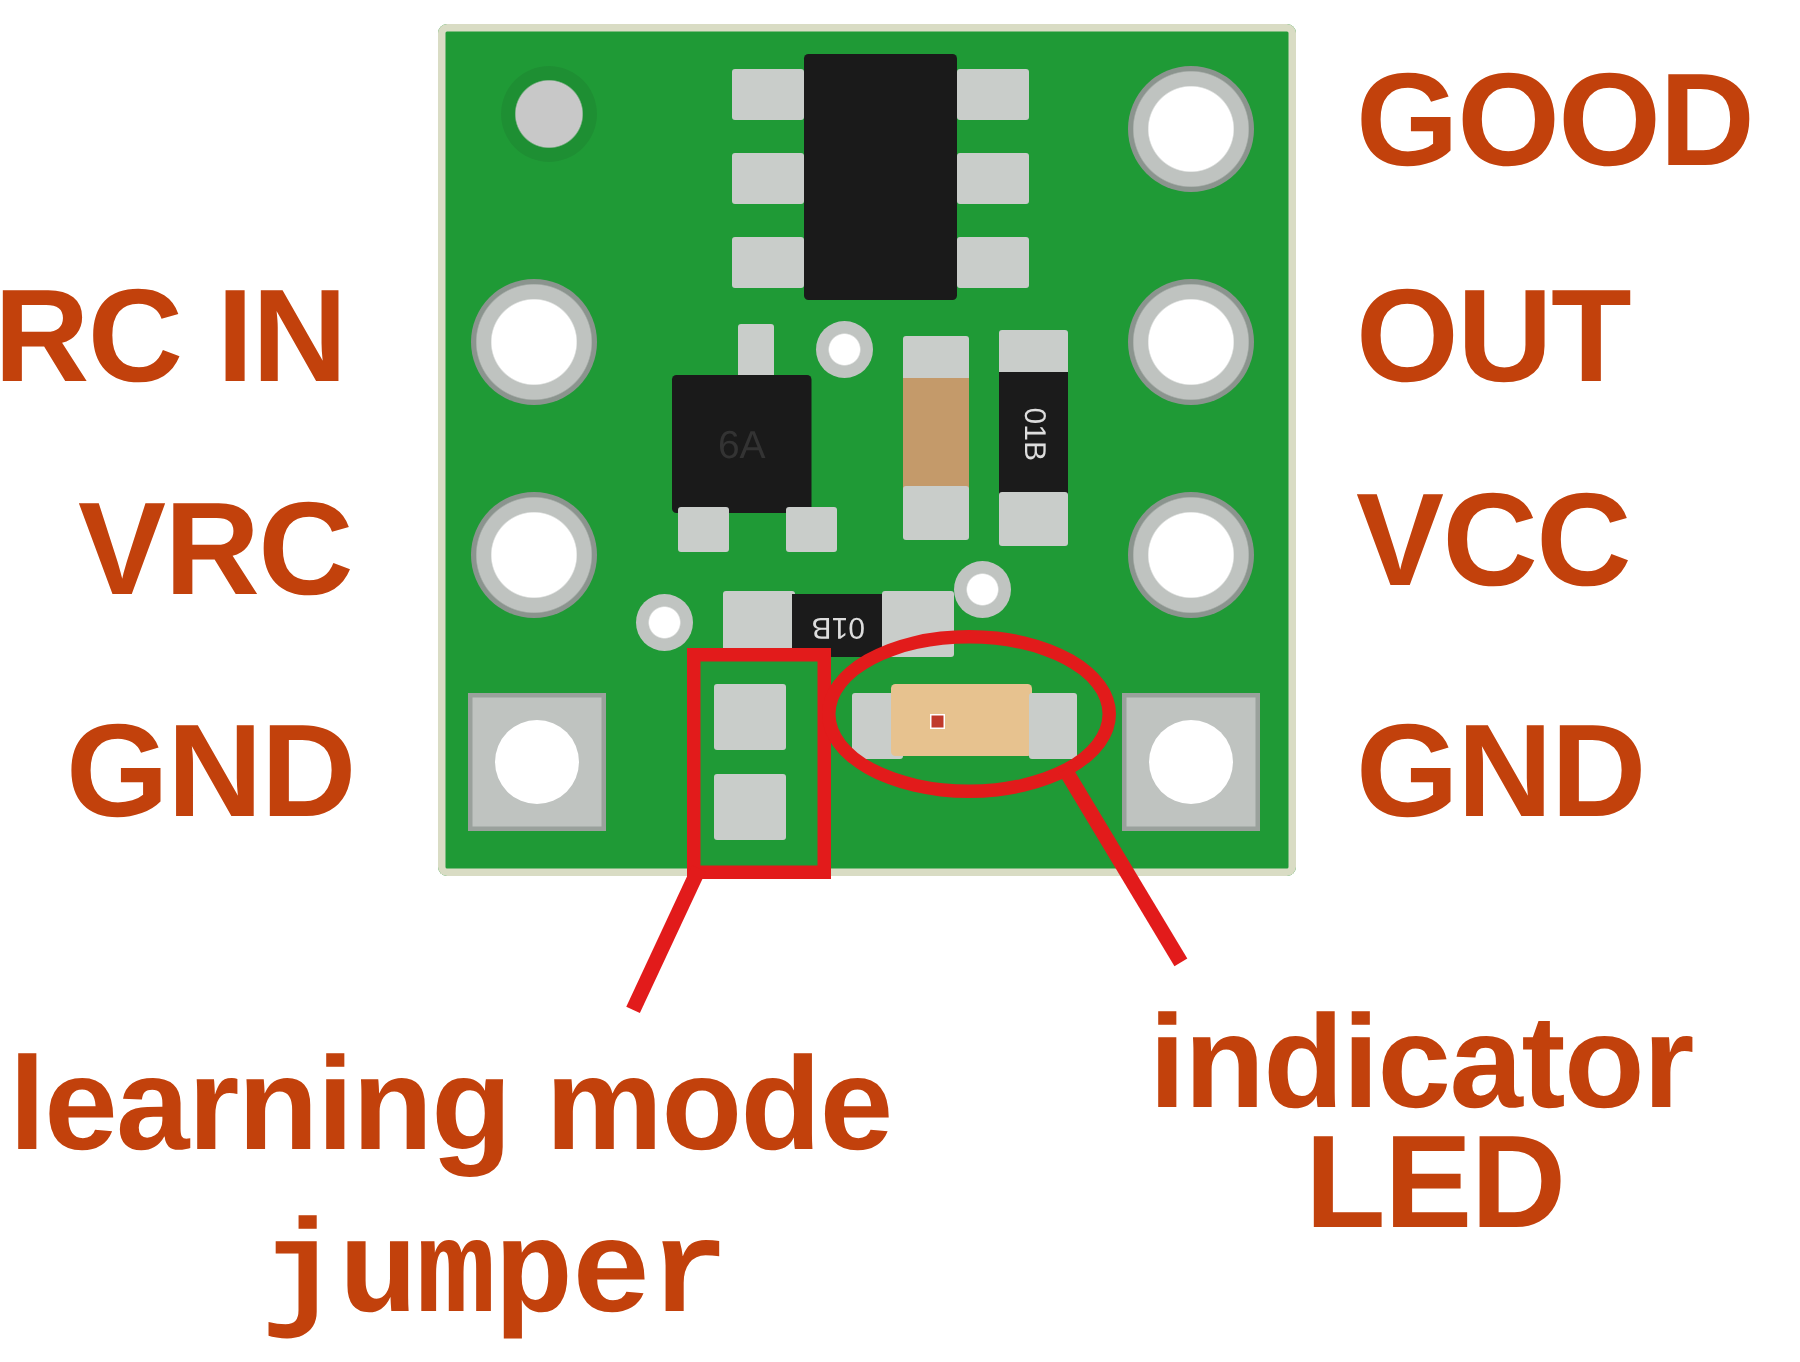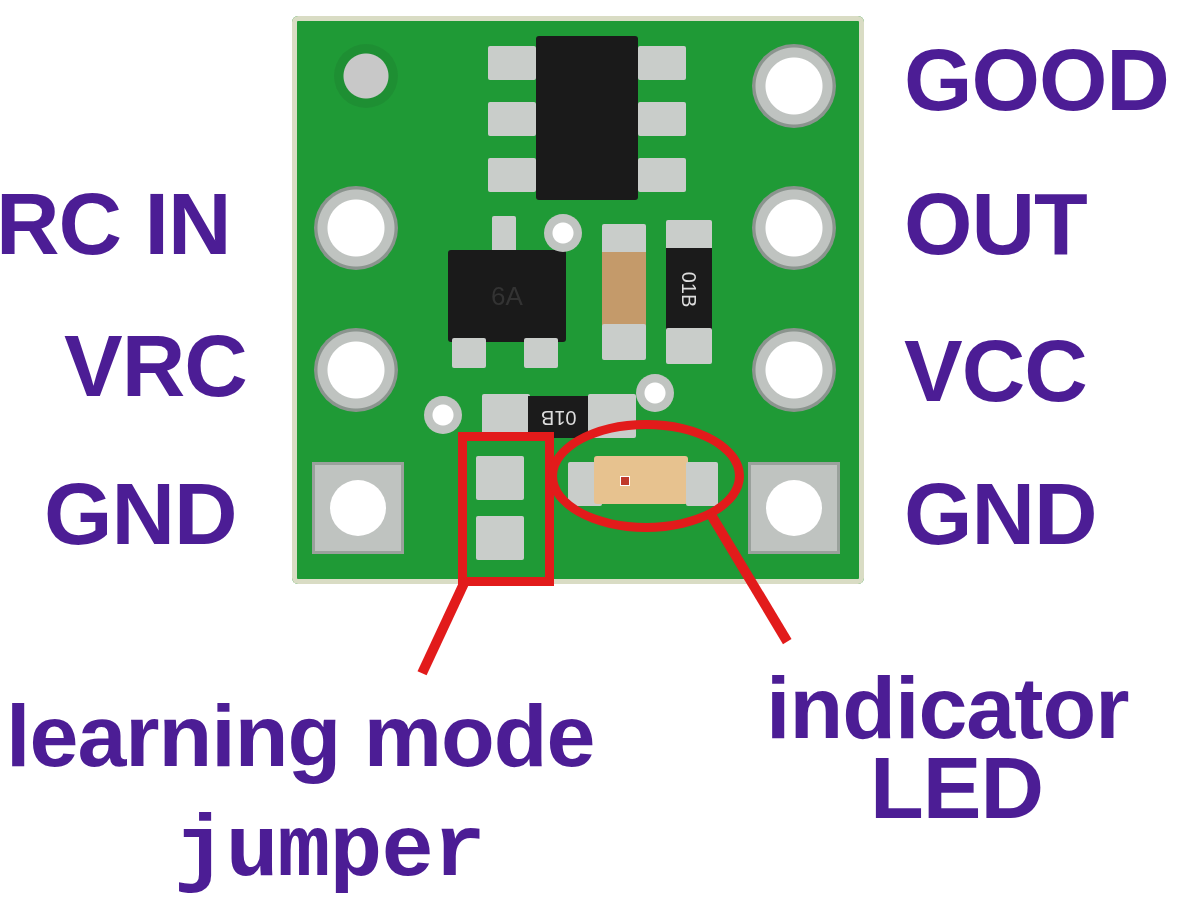--- a/index.html
+++ b/index.html
@@ -1,40 +1,40 @@
 <!DOCTYPE html>
 <html><head>
 <meta charset="utf-8">
 <style>
   html,body{margin:0;padding:0;background:#fff;}
   body{width:1200px;height:908px;position:relative;overflow:hidden;font-family:"Liberation Sans",sans-serif;}
-  .lbl{position:absolute;font-weight:bold;color:#4c1d95;font-size:88px;line-height:1;letter-spacing:-1px;white-space:nowrap;}
+  .lbl{position:absolute;font-weight:bold;color:#c2410c;font-size:88px;line-height:1;letter-spacing:-1px;white-space:nowrap;}
   .board{position:absolute;left:292px;top:16px;width:572px;height:568px;background:#1f9a36;border-radius:6px;box-shadow:inset 0 0 0 5px #d9dcc4;}
   .hole{position:absolute;width:84px;height:84px;border-radius:50%;background:radial-gradient(circle,#fff 0 28px,#bfc3c0 29px 38px,#8b948e 39px 42px);}
   .sq{position:absolute;width:92px;height:92px;background:#bfc3c0;box-shadow:inset 0 0 0 3px #9aa19c;}
   .sq::after{content:"";position:absolute;left:18px;top:18px;width:56px;height:56px;border-radius:50%;background:#fff;}
   .chip{position:absolute;background:#1a1a1a;border-radius:3px;}
   .pad{position:absolute;background:#c9cdca;border-radius:2px;}
   .via{position:absolute;border-radius:50%;background:radial-gradient(circle,#fff 0 10px,#c0c4c1 11px 18px);width:38px;height:38px;}
   .res{position:absolute;background:#1b1b1b;color:#ddd;font-size:20px;display:flex;align-items:center;justify-content:center;}
   .cap{position:absolute;background:#c49a6a;}
   .led{position:absolute;background:#e7c28f;border-radius:3px;}
   .leddot{position:absolute;width:8px;height:8px;background:#c0392b;border:1px solid #fff;}
   .redline{position:absolute;background:#e21b1b;height:10px;transform-origin:0 50%;}
 </style>
 </head>
 <body>
 
 <div class="lbl" style="left:-4px;top:180px;">RC IN</div>
-<div class="lbl" style="left:52px;top:322px;margin-left:12px;">VRC</div>
+<div class="lbl" style="left:52px;top:322px;">VRC</div>
 <div class="lbl" style="left:44px;top:470px;">GND</div>
 
 <div class="lbl" style="left:904px;top:36px;">GOOD</div>
 <div class="lbl" style="left:904px;top:180px;">OUT</div>
-<div class="lbl" style="left:904px;top:327px;">VCC</div>
+<div class="lbl" style="left:904px;top:316px;">VCC</div>
 <div class="lbl" style="left:904px;top:470px;">GND</div>
 
 <div class="board">
 
   <div style="position:absolute;left:42px;top:28px;width:64px;height:64px;border-radius:50%;background:radial-gradient(circle,#c8c8c8 0 22px,#1e8f33 23px);"></div>
 
   <div class="hole" style="left:22px;top:170px;"></div>
   <div class="hole" style="left:22px;top:312px;"></div>
   <div class="sq" style="left:20px;top:446px;"></div>
 
@@ -45,21 +45,21 @@
 
   <div class="pad" style="left:196px;top:30px;width:48px;height:34px;"></div>
   <div class="pad" style="left:196px;top:86px;width:48px;height:34px;"></div>
   <div class="pad" style="left:196px;top:142px;width:48px;height:34px;"></div>
   <div class="pad" style="left:346px;top:30px;width:48px;height:34px;"></div>
   <div class="pad" style="left:346px;top:86px;width:48px;height:34px;"></div>
   <div class="pad" style="left:346px;top:142px;width:48px;height:34px;"></div>
   <div class="chip" style="left:244px;top:20px;width:102px;height:164px;"></div>
 
   <div class="pad" style="left:200px;top:200px;width:24px;height:40px;"></div>
-  <div class="chip" style="left:156px;top:234px;width:118px;height:92px;color:#333;font-size:26px;display:flex;align-items:center;justify-content:center;">
+  <div class="chip" style="left:156px;top:234px;width:93px;height:92px;color:#333;font-size:26px;display:flex;align-items:center;justify-content:center;">
     <span>6A</span>
   </div>
   <div class="pad" style="left:160px;top:322px;width:34px;height:30px;"></div>
   <div class="pad" style="left:232px;top:322px;width:34px;height:30px;"></div>
   <div class="via" style="left:252px;top:198px;"></div>
 
   <div class="pad" style="left:310px;top:208px;width:44px;height:30px;"></div>
   <div class="cap" style="left:310px;top:236px;width:44px;height:74px;"></div>
   <div class="pad" style="left:310px;top:308px;width:44px;height:36px;"></div>
 

